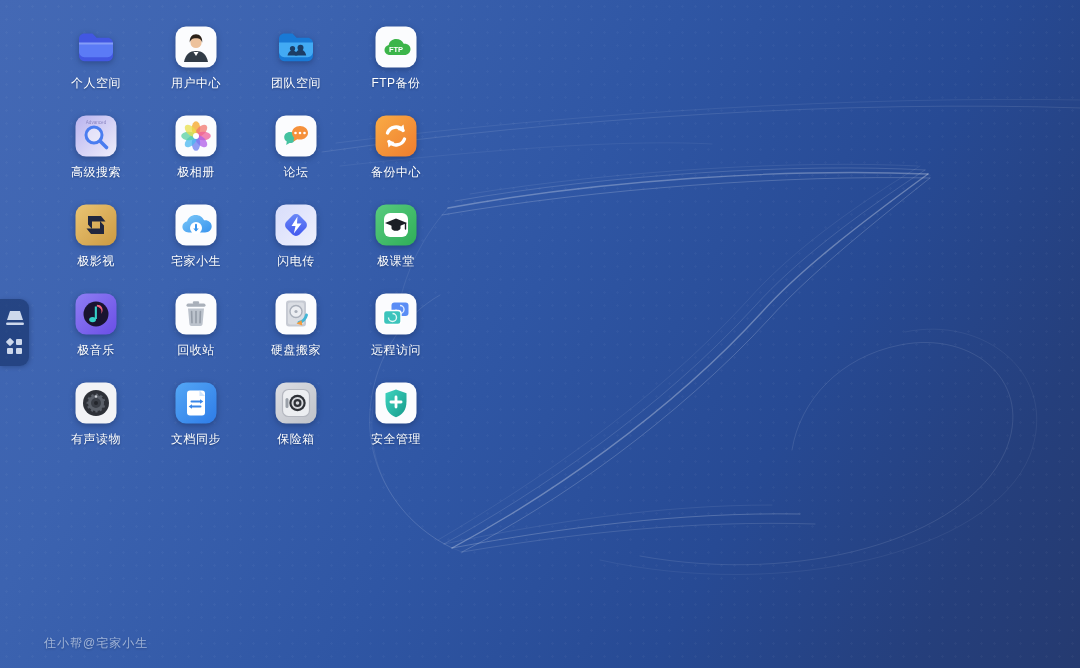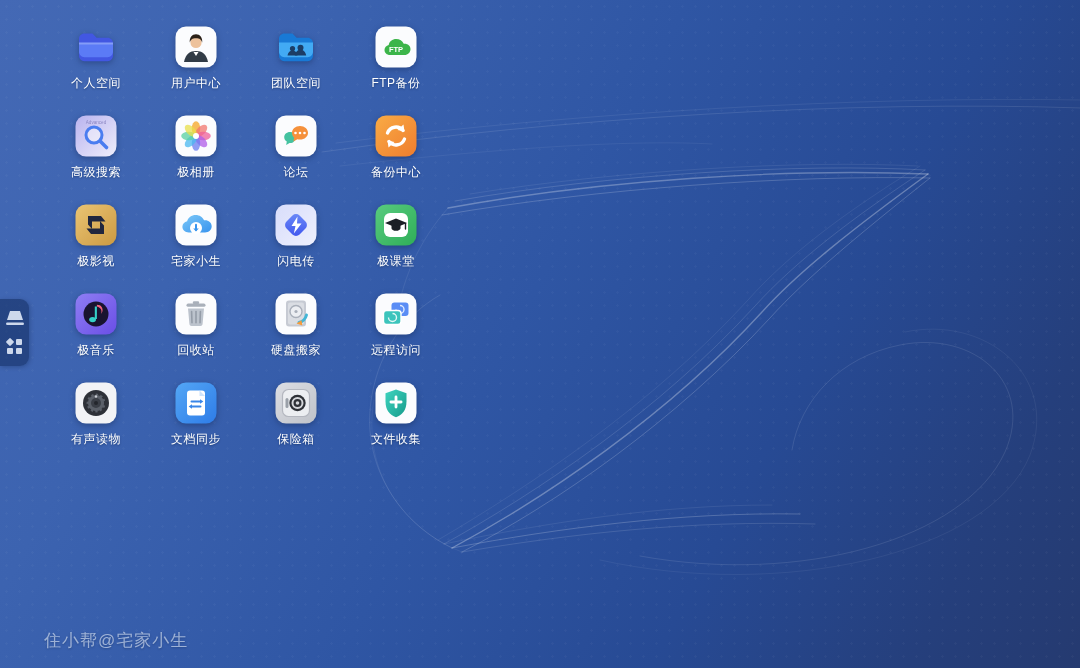--- a/index.html
+++ b/index.html
@@ -31,21 +31,21 @@
   .edge-panel{
     position:absolute;left:0;top:299px;width:29px;height:67px;z-index:4;
     background:rgba(17,42,92,.55);border-radius:0 9px 9px 0;
     display:flex;flex-direction:column;align-items:center;justify-content:space-evenly;
     box-shadow:1px 1px 4px rgba(5,20,50,.25);cursor:pointer;
   }
   .edge-panel svg{display:block;}
   
   .watermark{
     position:absolute;left:44px;bottom:16px;z-index:5;
-    font-size:17px;color:rgba(230,238,250,.6);letter-spacing:1px;
+    font-size:12px;color:rgba(230,238,250,.6);letter-spacing:1px;
     text-shadow:0 1px 2px rgba(10,30,70,.3);
   }
 </style>
 </head>
 <body>
 
 <div class="desktop">
 
   <svg class="wallpaper" viewBox="0 0 1080 668">
     <g stroke="#ffffff" fill="none" stroke-linecap="round" stroke-width="1">
@@ -408,18 +408,18 @@
               <linearGradient id="gsm" x1="0" y1="0" x2="1" y2="1">
                 <stop offset="0" stop-color="#3fd4bf"></stop>
                 <stop offset="1" stop-color="#169b8b"></stop>
               </linearGradient>
             </defs>
             <path d="M22 8.5 l10.5 3.8 v8.2 c0 8.8-4.2 13.4-10.5 15.8 -6.3-2.4-10.5-7-10.5-15.8 v-8.2 z" fill="url(#gsm)"></path>
             <rect x="20.6" y="14.5" width="2.8" height="13" rx="1.4" fill="#ffffff"></rect>
             <rect x="15.5" y="19.6" width="13" height="2.8" rx="1.4" fill="#ffffff"></rect>
           </svg>
         </div>
-        <div class="app-label">文件收集</div>
+        <div class="app-label">安全管理</div>
       </div>
     </div>
 
   <div class="watermark">住小帮@宅家小生</div>
 </div>
 
 </body></html>

